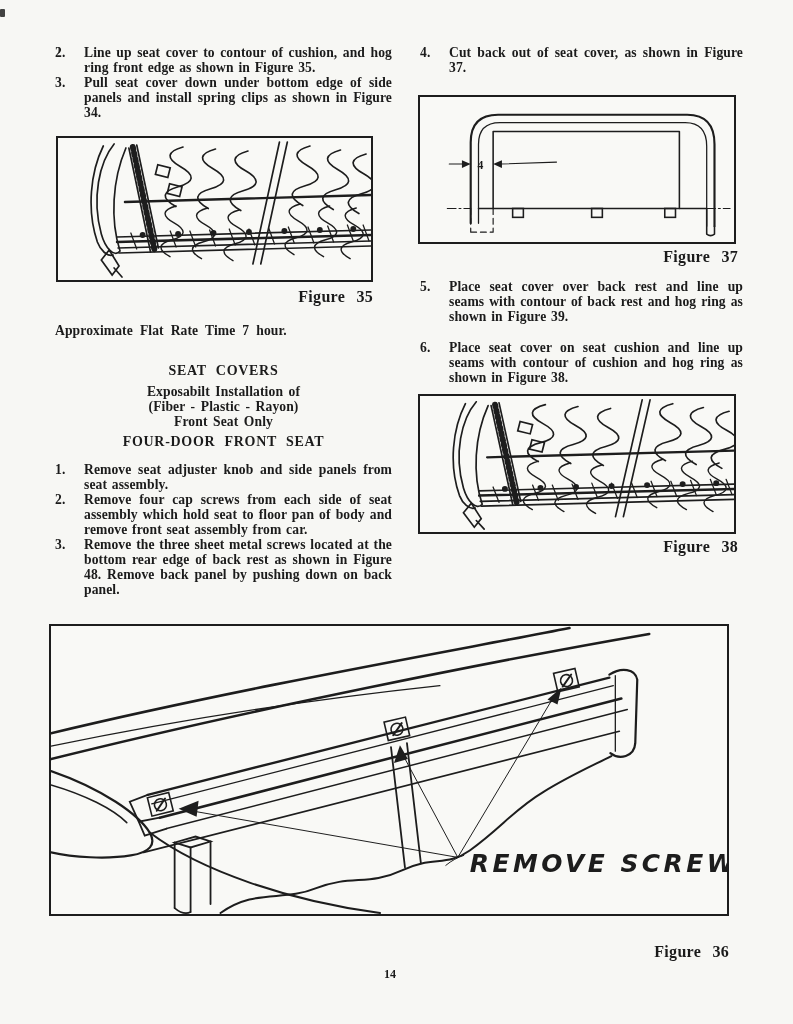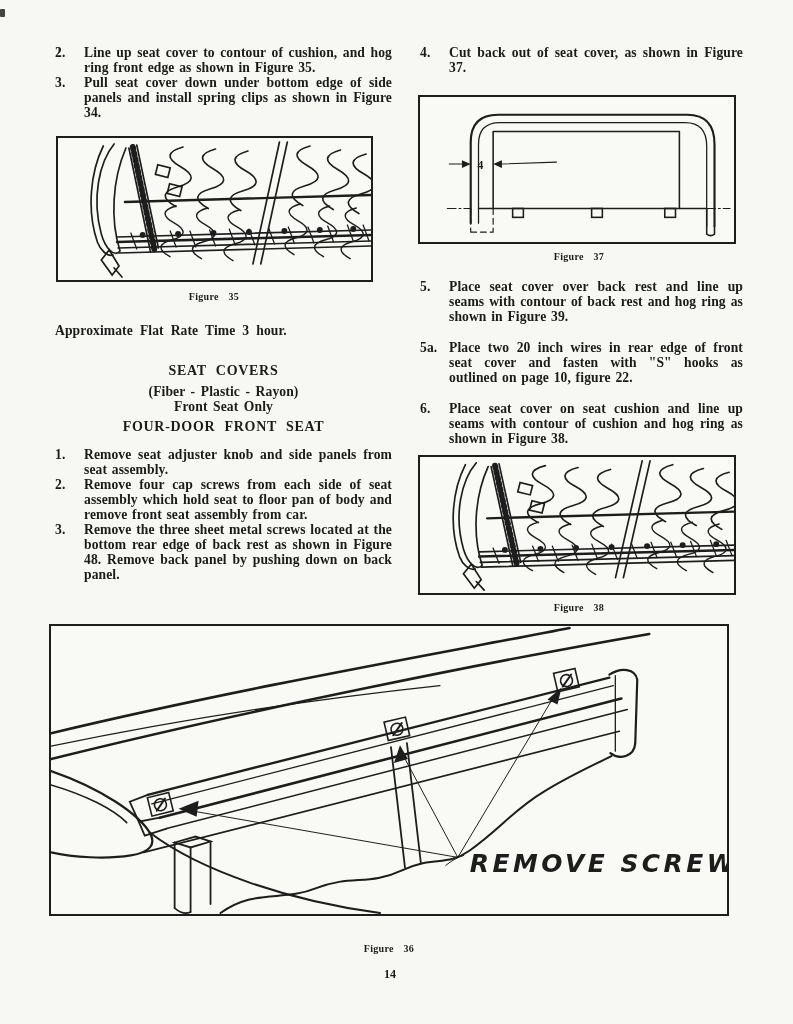--- a/index.html
+++ b/index.html
@@ -14,21 +14,21 @@
   .item{display:flex;}
   .item .num{flex:0 0 29px;}
   .item .txt{flex:1;text-align:justify;word-spacing:1.2px;}
   .fig-box{
     box-sizing:border-box;border:2px solid #1d1d1d;background:#f9f9f6;
   }
   .fig-box svg{display:block;width:100%;height:100%;}
   #fig35-box{width:317px;height:146px;margin:16px 0 0 1px;}
   #fig37-box{width:318px;height:149px;margin:20px 0 0 -2px;}
   #fig38-box{width:318px;height:140px;margin:9px 0 0 -2px;}
-  .caption{text-align:center;font-size:10px;word-spacing:7px;letter-spacing:.3px;}
+  .caption{text-align:right;font-size:16px;word-spacing:7px;letter-spacing:.3px;}
   #cap35{margin-top:7px;width:318px;}
   #cap37{margin-top:5px;width:318px;}
   #cap38{margin-top:5px;width:318px;}
   .flat-rate{margin-top:19px;word-spacing:3.5px;}
   .h-center{text-align:center;font-size:14px;letter-spacing:.7px;word-spacing:5px;}
   .h1{margin-top:25px;}
   .h2{margin-top:5px;}
   .subblock{margin-top:6px;text-align:center;word-spacing:2px;}
   .items-bottom{margin-top:13px;}
   .ritems .item{margin-top:16px;}
@@ -114,23 +114,24 @@
       <span class="txt">Pull seat cover down under bottom edge of side panels and install spring clips as shown in Figure 34.</span>
     </div>
 
     <div class="fig-box" id="fig35-box">
       <svg viewBox="0 0 318 142" preserveAspectRatio="none">
         <use href="#springsArt"></use>
       </svg>
     </div>
     <div class="caption" id="cap35">Figure 35</div>
 
-    <div class="flat-rate">Approximate Flat Rate Time 3 hour.</div>
+    <div class="flat-rate">Approximate Flat Rate Time 7 hour.</div>
     <div class="h-center h1">SEAT COVERS</div>
     <div class="subblock">
+      <div>Exposabilt Installation of</div>
       <div>(Fiber - Plastic - Rayon)</div>
       <div>Front Seat Only</div>
     </div>
     <div class="h-center h2">FOUR-DOOR FRONT SEAT</div>
 
     <div class="items-bottom">
       <div class="item">
         <span class="num">1.</span>
         <span class="txt">Remove seat adjuster knob and side panels from seat assembly.</span>
       </div>
@@ -178,24 +179,20 @@
       </svg>
     </div>
     <div class="caption" id="cap37">Figure 37</div>
 
     <div class="ritems">
       <div class="item">
         <span class="num">5.</span>
         <span class="txt">Place seat cover over back rest and line up seams with contour of back rest and hog ring as shown in Figure 39.</span>
       </div>
       <div class="item">
-        <span class="num">5a.</span>
-        <span class="txt">Place two 20 inch wires in rear edge of front seat cover and fasten with "S" hooks as outlined on page 10, figure 22.</span>
-      </div>
-      <div class="item">
         <span class="num">6.</span>
         <span class="txt">Place seat cover on seat cushion and line up seams with contour of cushion and hog ring as shown in Figure 38.</span>
       </div>
     </div>
 
     <div class="fig-box" id="fig38-box">
       <svg viewBox="0 0 318 142" preserveAspectRatio="none">
         <use href="#springsArt"></use>
       </svg>
     </div>

